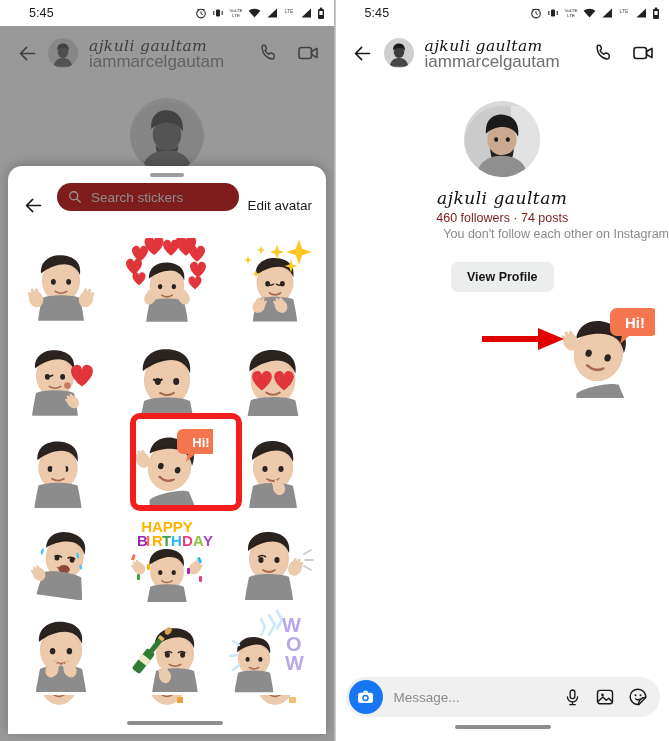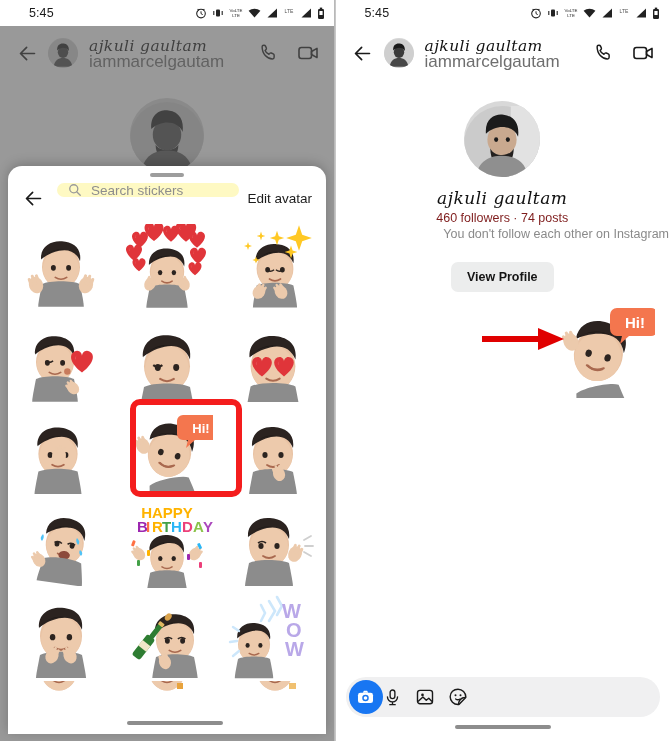--- a/index.html
+++ b/index.html
@@ -35,21 +35,21 @@
     background:#d8d8d8;position:relative;}
   .big-avatar .face{position:absolute;left:50%;top:56%;transform:translate(-50%,-50%);width:74px;height:74px;}
   .scrim{position:absolute;left:0;top:26px;width:334px;height:715px;background:rgba(90,90,90,.62);}
 
   
   .sheet{position:absolute;left:8px;top:166px;width:318px;height:568px;background:#fff;
     border-radius:14px 14px 0 0;box-shadow:0 -2px 12px rgba(0,0,0,.22);overflow:hidden;}
   .grabber{width:34px;height:4px;border-radius:3px;background:#9d9d9d;margin:7px auto 0 auto;}
   .sheet-head{display:flex;align-items:center;padding:6px 12px 0 10px;box-sizing:border-box;}
   .sheet-back{width:30px;height:30px;display:flex;align-items:center;justify-content:center;flex:0 0 auto;}
-  .searchbox{flex:1 1 auto;height:14px;margin:0 8px 16px 9px;border-radius:16px;background:#fef9c3;
+  .searchbox{flex:1 1 auto;height:28px;margin:0 8px 16px 9px;border-radius:16px;background:#7f1d1d;
     display:flex;align-items:center;padding:0 11px;box-sizing:border-box;}
   .searchbox .ph{font-size:13.5px;color:#8d8d8d;margin-left:9px;}
   .edit-avatar{font-size:13.5px;color:#1c1c1c;white-space:nowrap;padding-right:2px;text-align:right;}
   .grid{margin-top:8px;display:grid;grid-template-columns:repeat(3,1fr);}
   .cell{height:92px;display:flex;align-items:center;justify-content:center;position:relative;}
   .cell.selected:after{content:"";position:absolute;left:16px;top:-6px;width:112px;height:98px;
     border:6px solid #f41d1d;border-radius:10px;box-sizing:border-box;}
   .cell svg{display:block;}
 
   
@@ -652,20 +652,21 @@
     <div class="composer">
       <div class="composer-inner">
         <div class="cam">
           <svg width="19" height="19" viewBox="0 0 24 24">
             <rect x="2.5" y="6" width="19" height="13" rx="3" fill="#fff"></rect>
             <path d="M8.5 6 10 3.6h4L15.5 6Z" fill="#fff"></path>
             <circle cx="12" cy="12.6" r="4.1" fill="#1876f2"></circle>
             <circle cx="12" cy="12.6" r="2.3" fill="#fff"></circle>
           </svg>
         </div>
+        <div class="msg-ph">Message...</div>
         <div class="comp-icons">
           <svg width="19" height="19" viewBox="0 0 24 24">
               <rect x="9" y="2.5" width="6" height="11" rx="3" fill="none" stroke="#1a1a1a" stroke-width="1.7"></rect>
               <path d="M5.6 11.2a6.4 6.4 0 0 0 12.8 0M12 17.6V21M8.6 21h6.8" stroke="#1a1a1a" stroke-width="1.7" fill="none" stroke-linecap="round"></path>
             </svg>
           <svg width="20" height="20" viewBox="0 0 24 24">
               <rect x="3" y="4" width="18" height="16" rx="3" fill="none" stroke="#1a1a1a" stroke-width="1.7"></rect>
               <circle cx="9" cy="9.5" r="1.6" fill="#1a1a1a"></circle>
               <path d="M3.6 17.5 9.5 12l4 4 3-2.6 3.9 4" fill="none" stroke="#1a1a1a" stroke-width="1.7" stroke-linejoin="round"></path>
             </svg>

